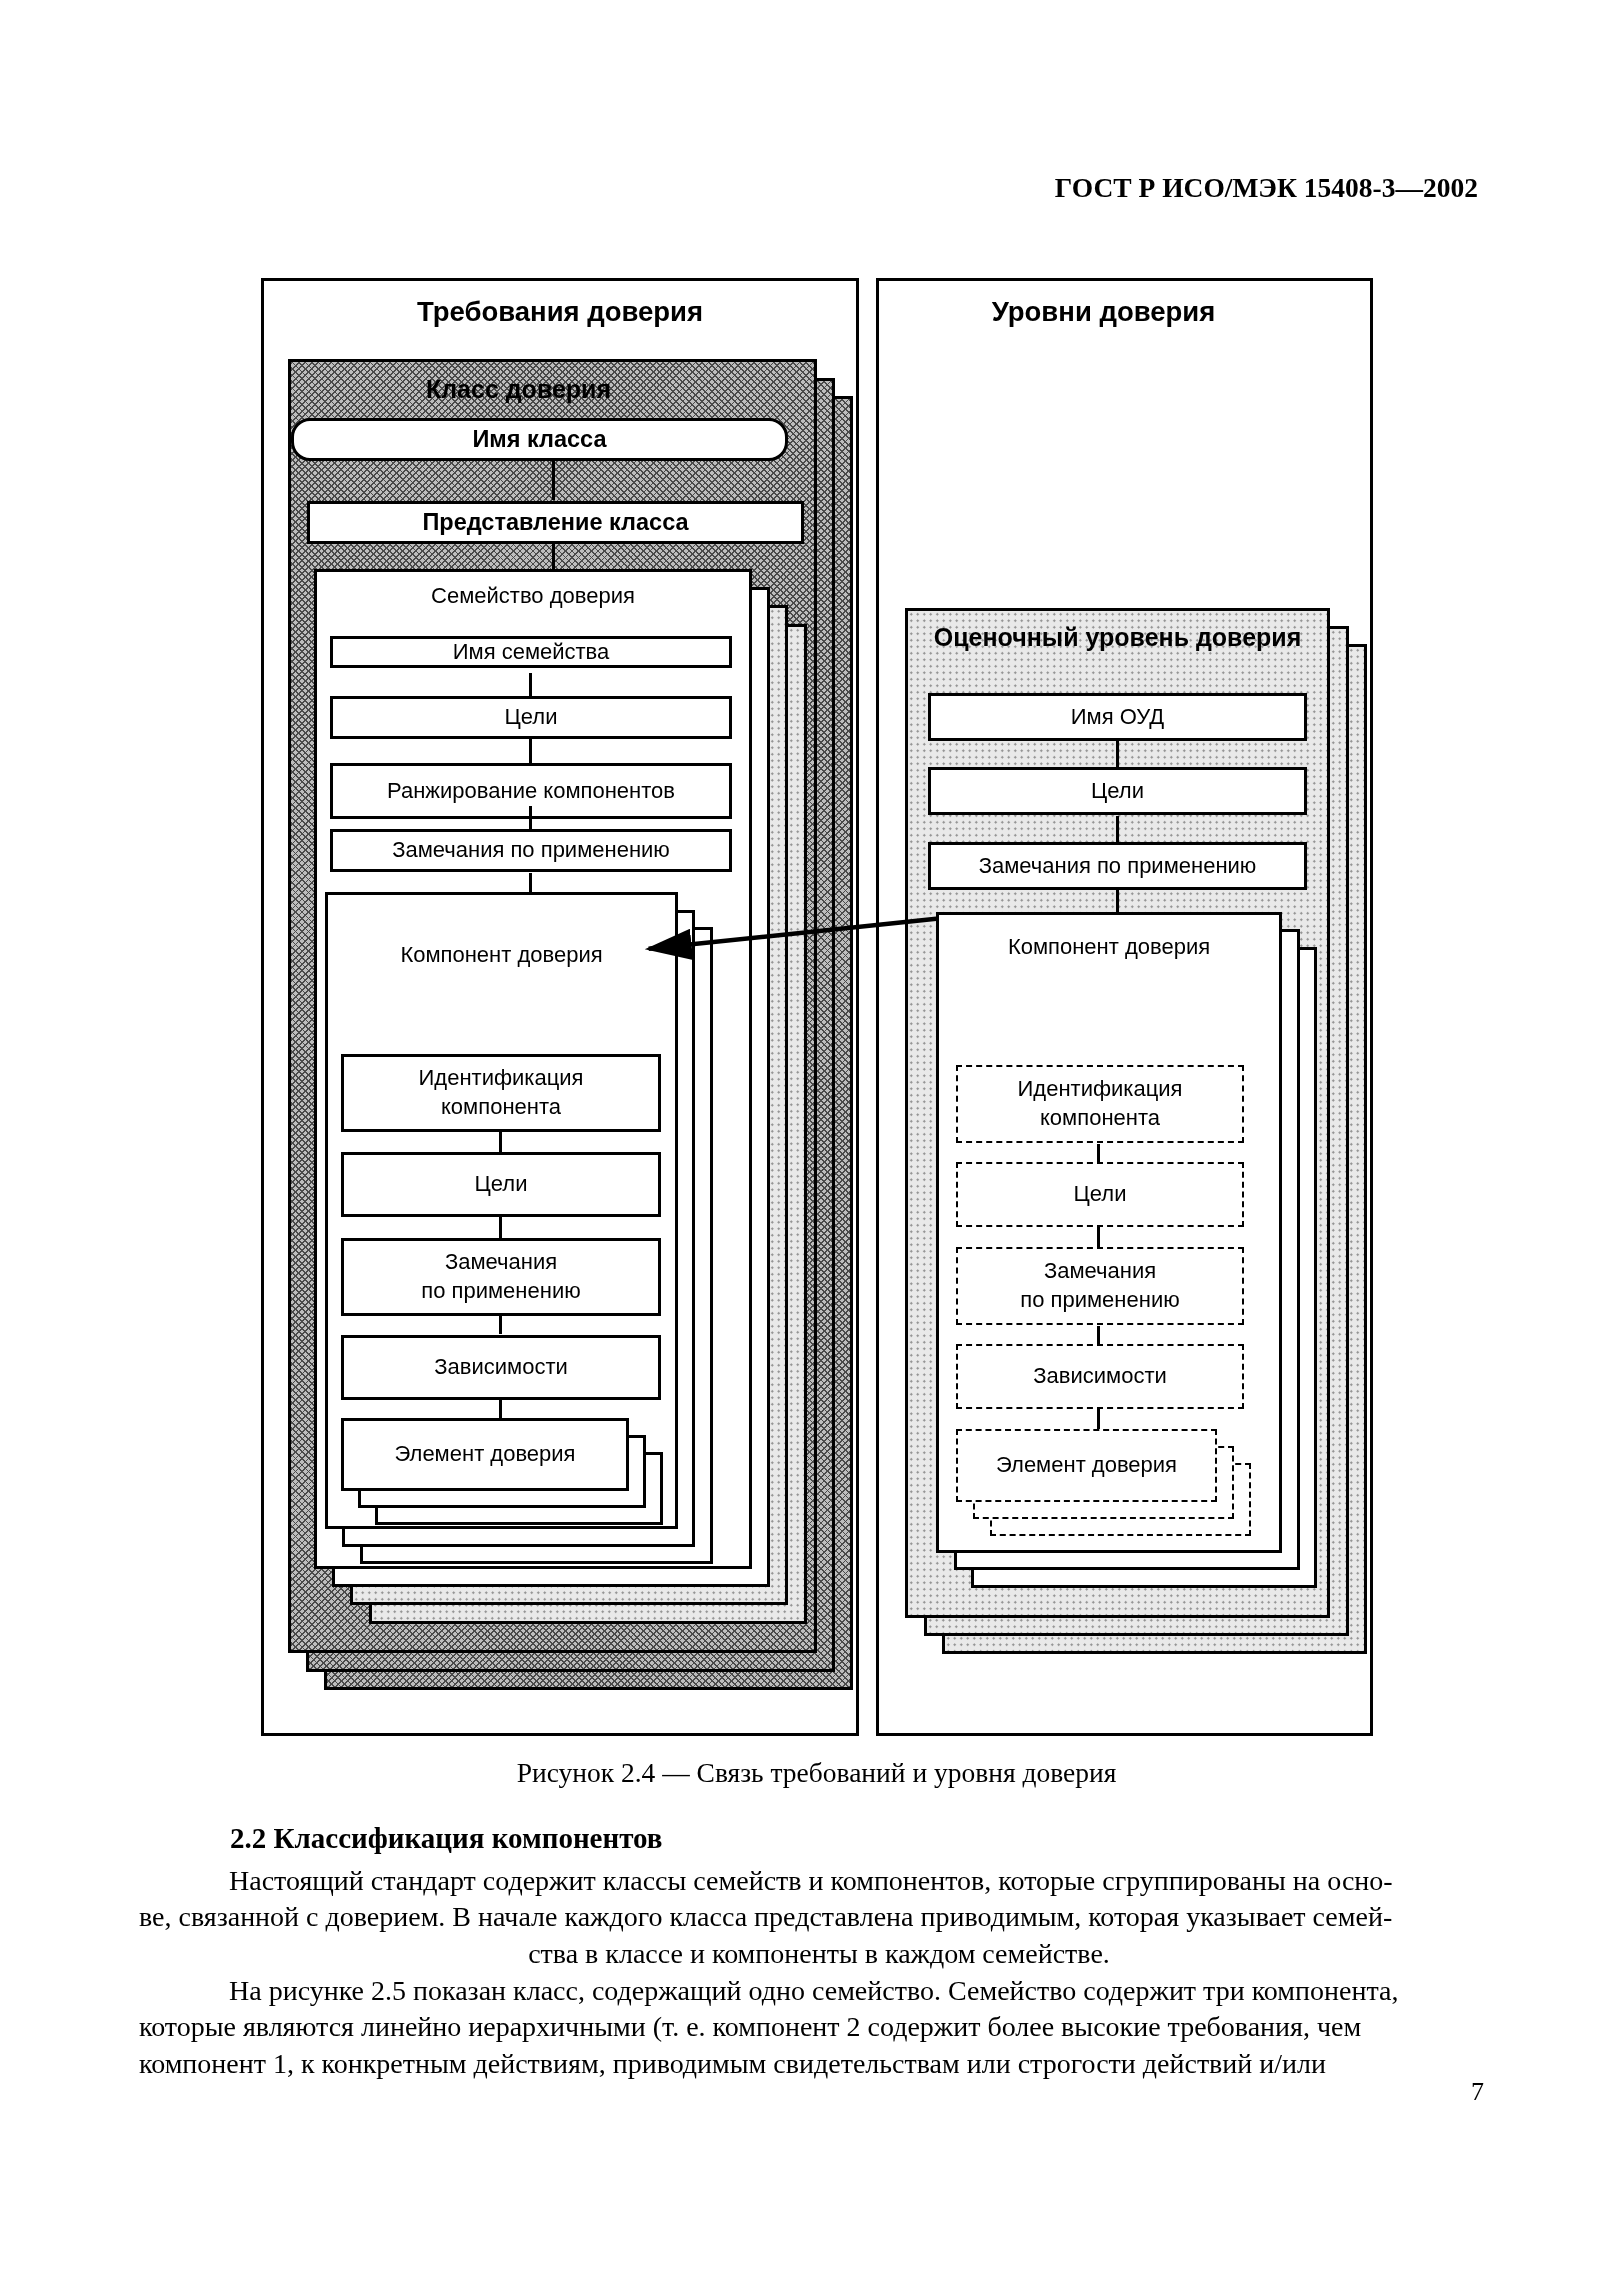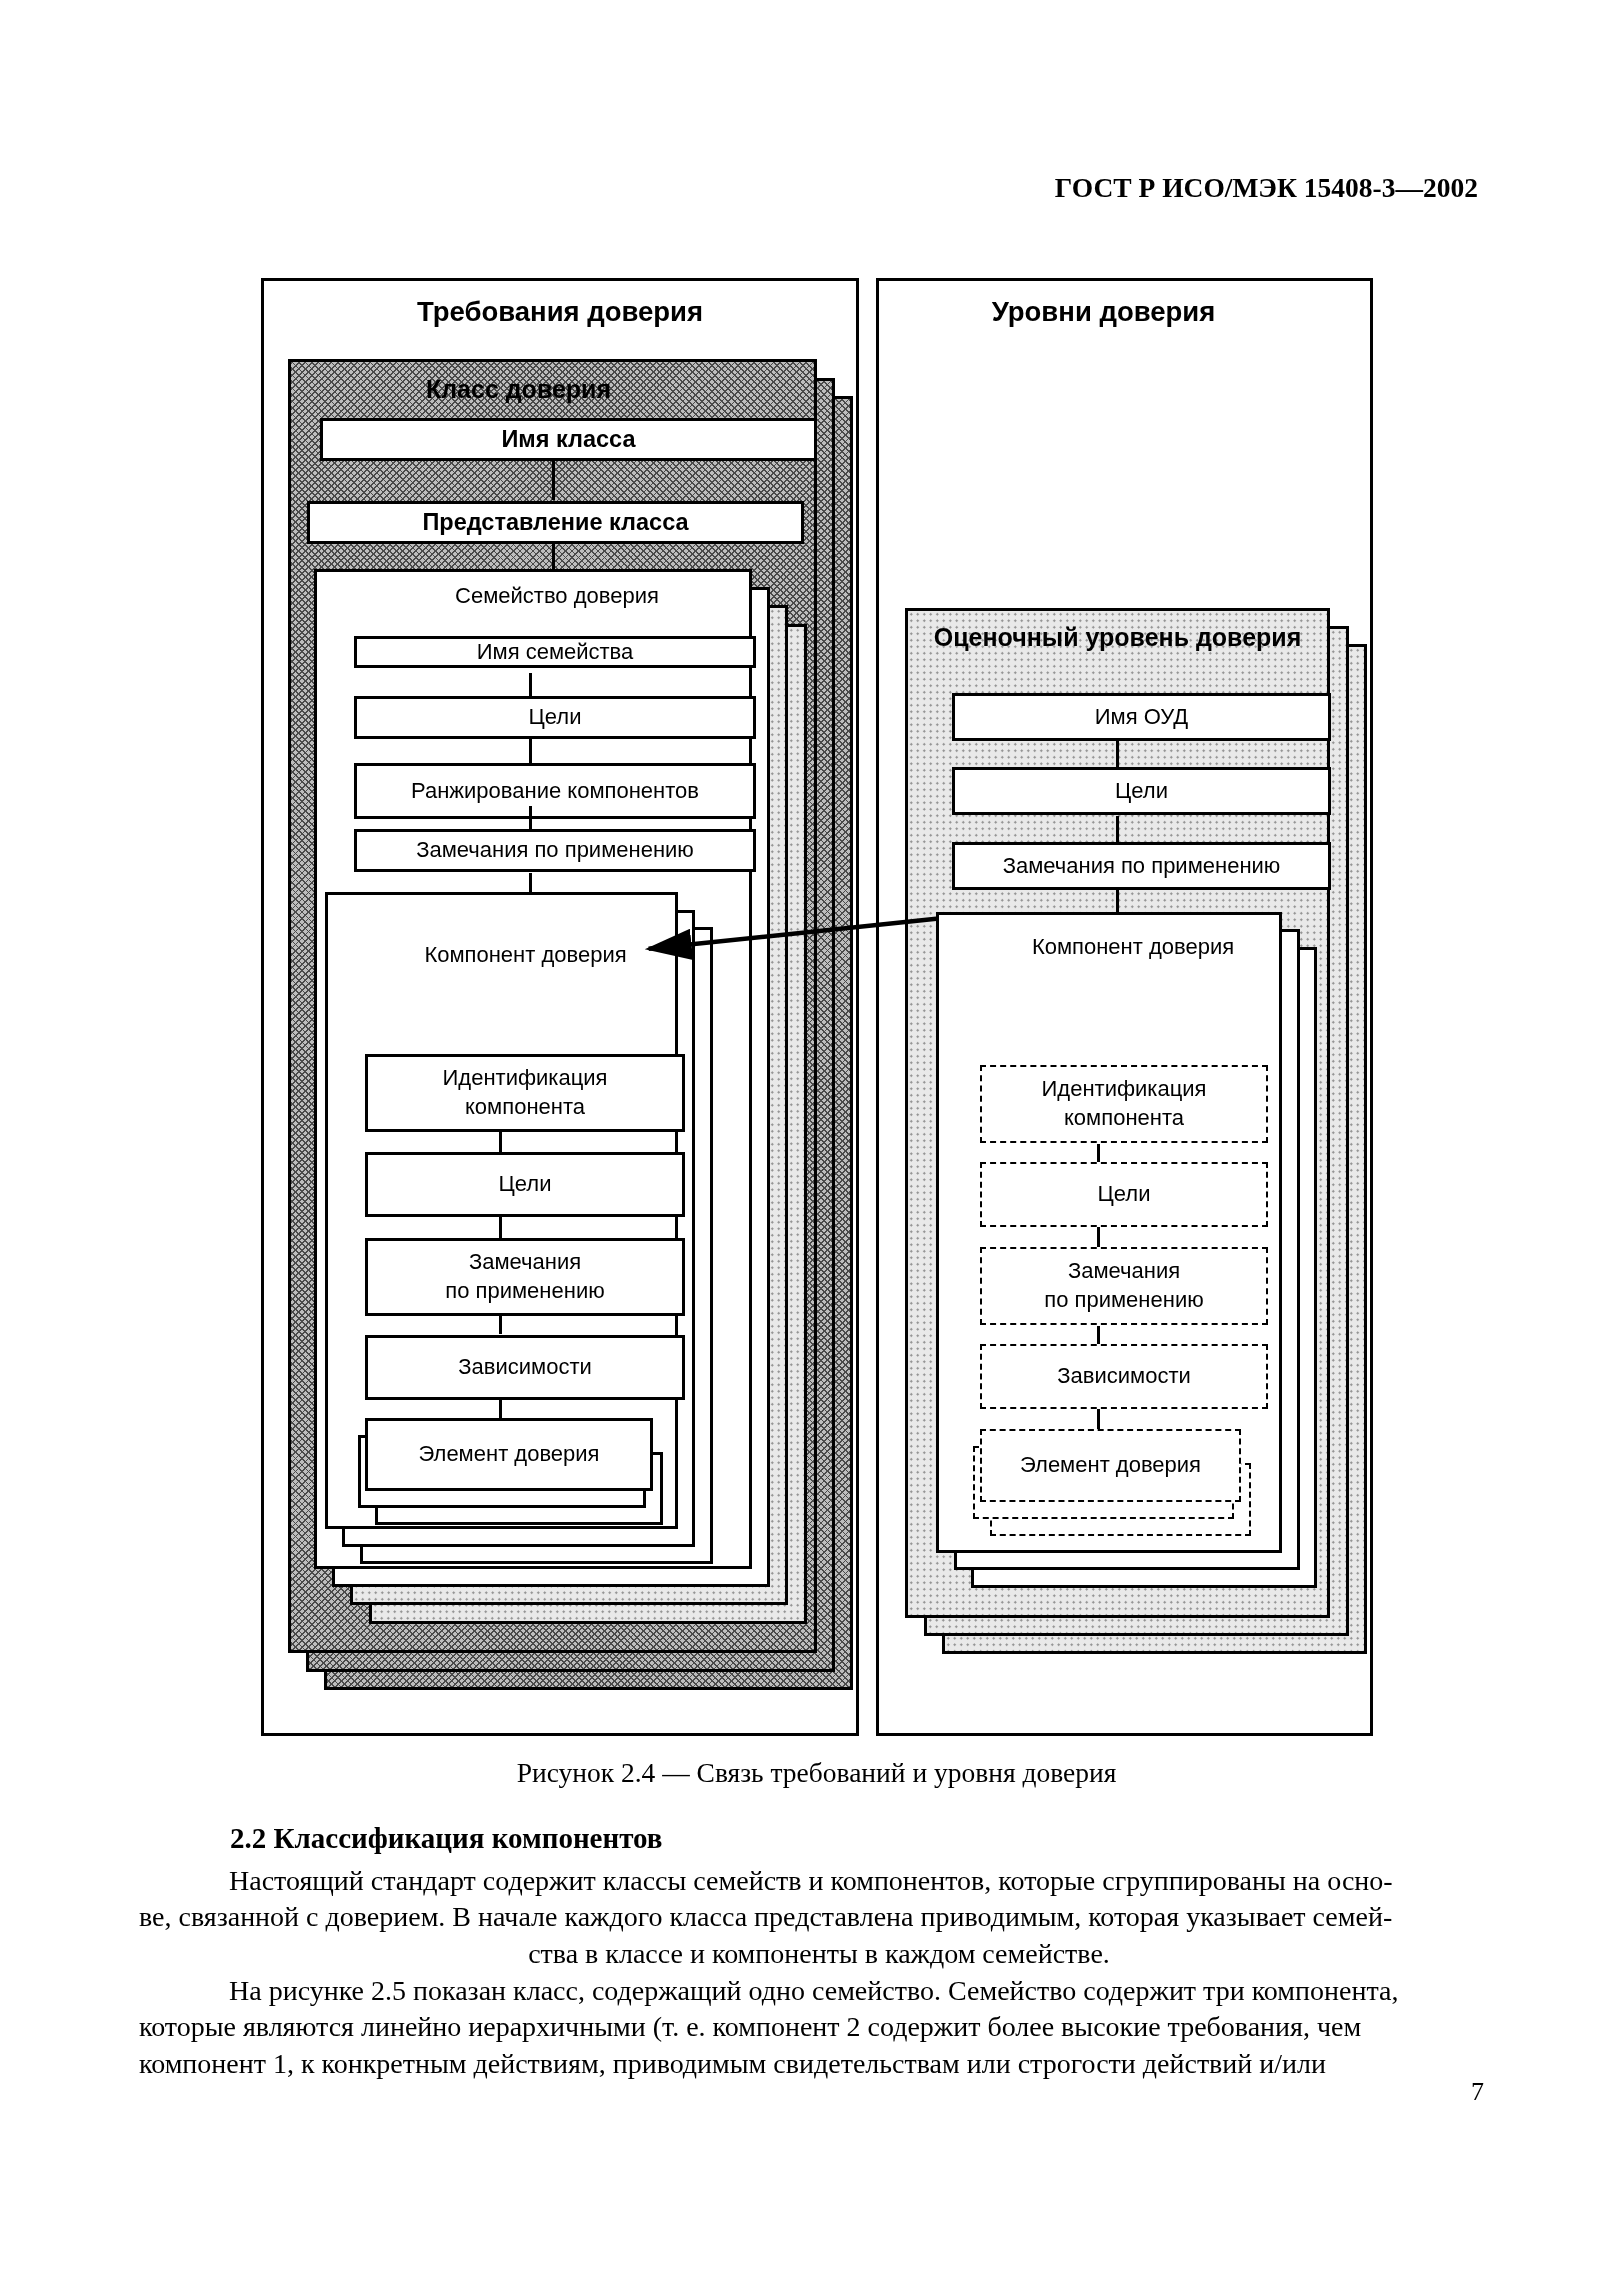--- a/index.html
+++ b/index.html
@@ -27,38 +27,38 @@
   
   .lbl{text-align:center;white-space:pre-line;color:#000;}
   
   .conn{width:3.3px;background:#000;}
   
   .sans{font-family:"Liberation Sans",sans-serif;}
   .serif{font-family:"Liberation Serif",serif;}
   .t-title{font-weight:700;font-size:27.5px;line-height:1.2;}
   .t-big{font-weight:700;font-size:25px;line-height:1.2;}
   .t-boxbold{font-weight:700;font-size:23.5px;line-height:1.2;}
-  .t-med{font-weight:400;font-size:22px;line-height:1.3;margin-left:24px;}
+  .t-med{font-weight:400;font-size:22px;line-height:1.3;}
   .t-body{font-size:28px;line-height:36px;color:#000;}
   .indent{padding-left:90px;}
 </style>
 </head>
 <body>
 
 <div class="abs serif t-title" style="left:784px;top:171px;width:694px;text-align:right;">ГОСТ Р ИСО/МЭК 15408-3—2002</div>
 
 <div class="abs wbox" style="left:261px;top:278px;width:598px;height:1458px;border-width:3.9px;"></div>
 <div class="abs lbl sans t-title" style="left:261px;top:295px;width:598px;">Требования доверия</div>
 
 <div class="abs hatch" style="left:324px;top:396px;width:529px;height:1294px;"></div>
 <div class="abs hatch" style="left:306px;top:378px;width:529px;height:1294px;"></div>
 <div class="abs hatch" style="left:288px;top:359px;width:529px;height:1294px;"></div>
 <div class="abs lbl sans t-big" style="left:288px;top:374px;width:461px;">Класс доверия</div>
 
-<div class="abs wbox fbox sans t-boxbold" style="left:320px;top:418px;width:497px;height:43px;">Имя класса</div>
+<div class="abs wbox fbox sans t-boxbold" style="left:291px;top:418px;width:497px;height:43px;border-radius:19px;">Имя класса</div>
 <div class="abs conn" style="left:552px;top:461px;height:39px;"></div>
 <div class="abs wbox fbox sans t-boxbold" style="left:307px;top:501px;width:497px;height:43px;">Представление класса</div>
 <div class="abs conn" style="left:552px;top:544px;height:25px;"></div>
 
 <div class="abs dots" style="left:369px;top:624px;width:438px;height:1000px;"></div>
 <div class="abs dots" style="left:350px;top:605px;width:438px;height:1000px;"></div>
 <div class="abs wbox" style="left:332px;top:587px;width:438px;height:1000px;"></div>
 <div class="abs wbox" style="left:314px;top:569px;width:438px;height:1000px;"></div>
 <div class="abs lbl sans t-med" style="left:314px;top:582px;width:438px;">Семейство доверия</div>
 

